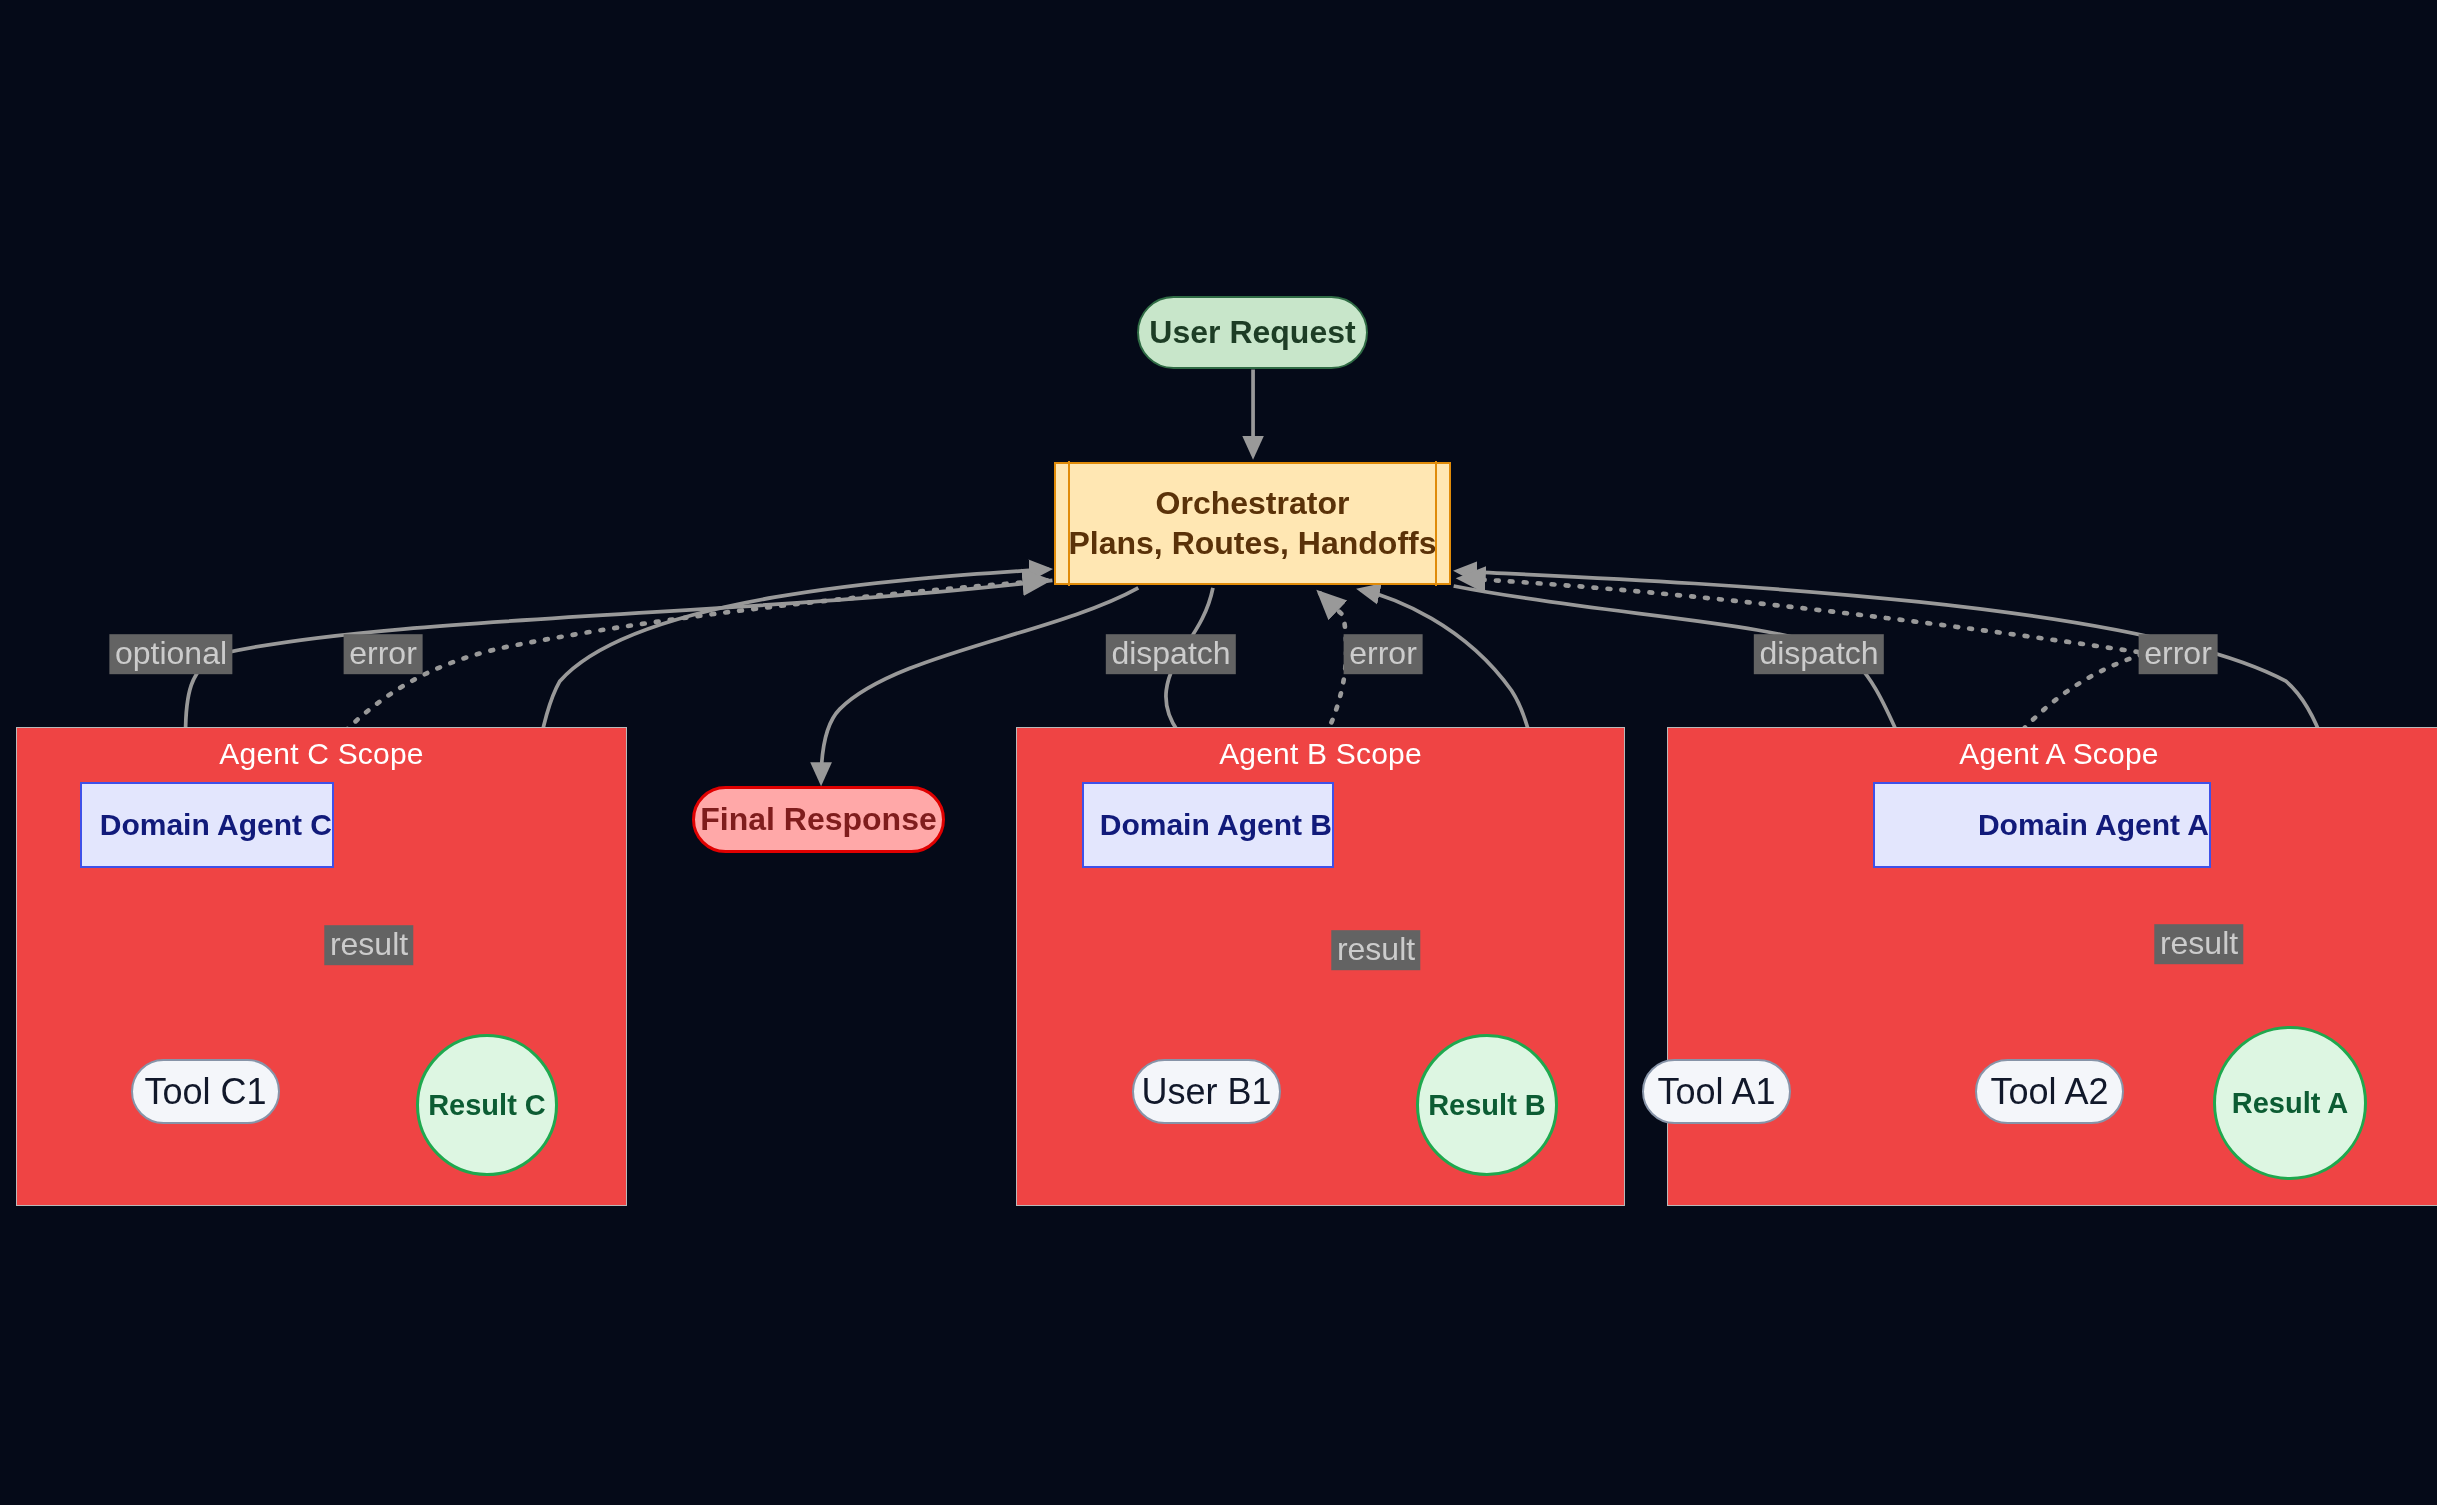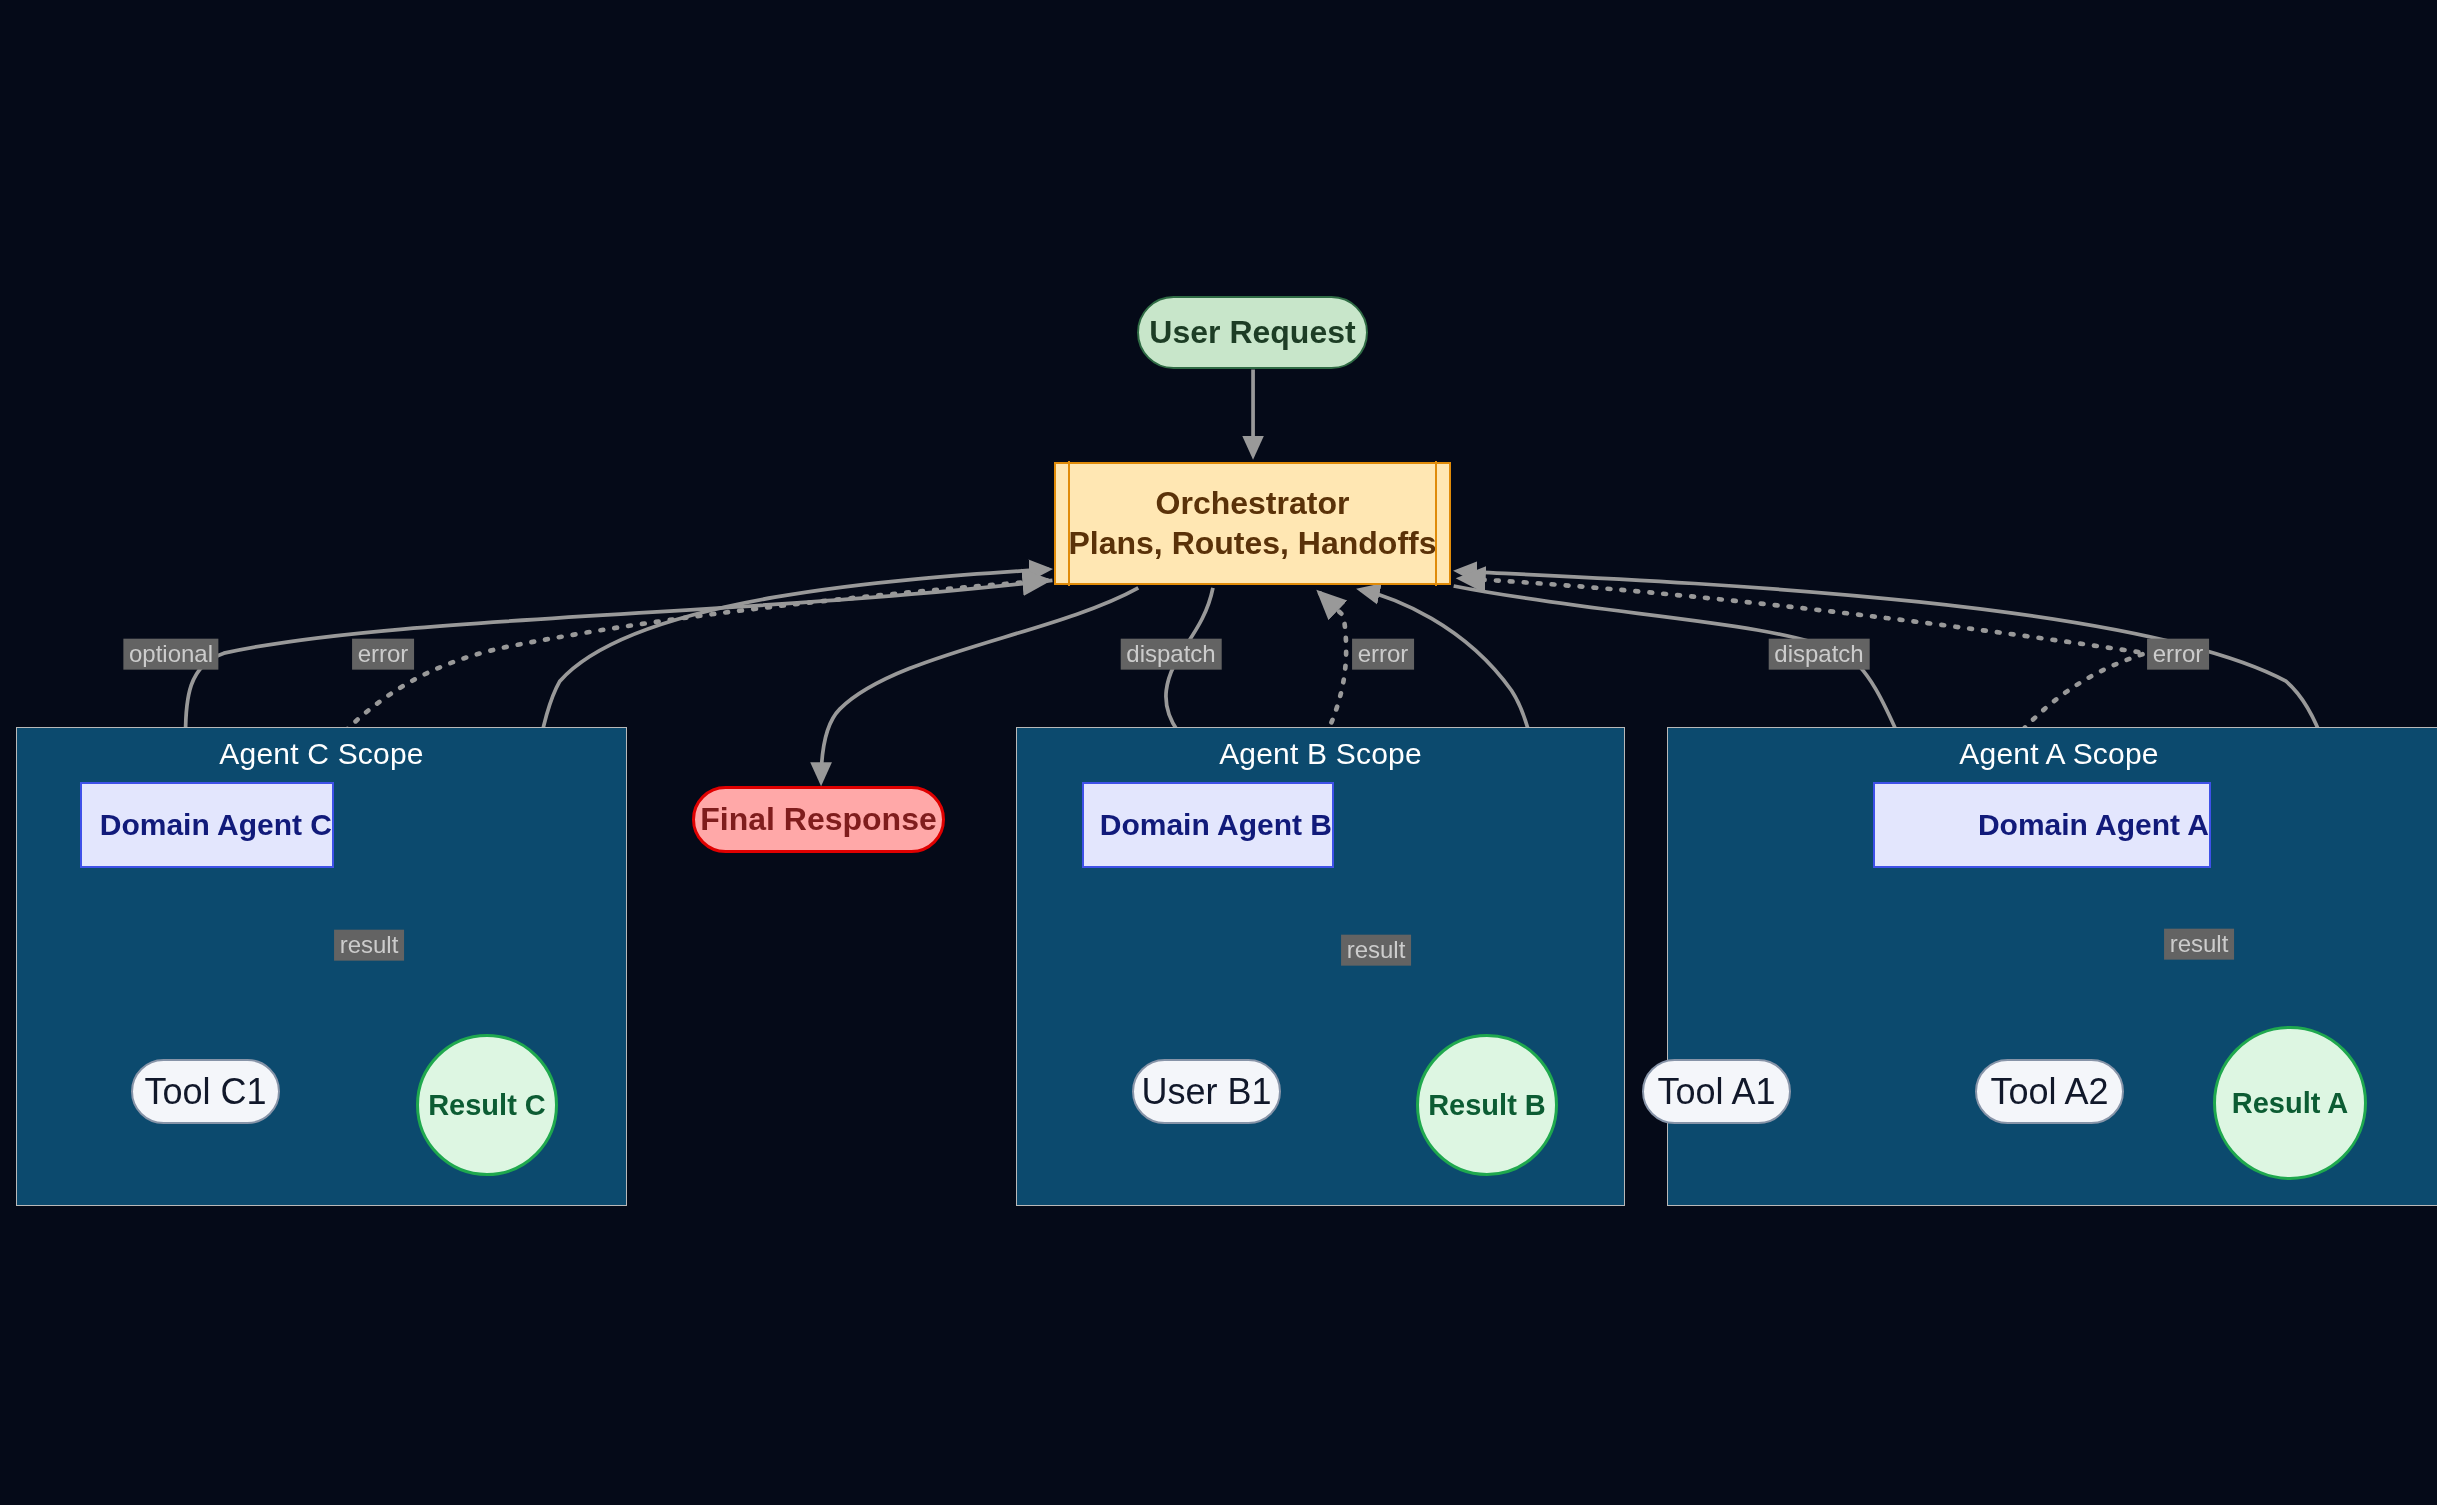--- a/index.html
+++ b/index.html
@@ -27,21 +27,21 @@
     left: 0; top: 0;
     width: 2438px;
     height: 1506px;
     overflow: visible;
     z-index: 1;
   }
 
   
   .subgraph {
     position: absolute;
-    background: #0c4a6e;
+    background: #ef4444;
     border: 1.9px solid #b9b9b9;
     box-sizing: border-box;
     z-index: 2;
   }
   .subgraph-title {
     position: absolute;
     top: 9.3px;
     left: 0;
     width: 100%;
     text-align: center;
@@ -134,21 +134,21 @@
     color: #0c5c33;
     font-size: 29px;
     font-weight: bold;
   }
 
   
   .edge-label {
     position: absolute;
     background: #636363;
     color: #cccccc;
-    font-size: 24px;
+    font-size: 32px;
     font-family: "Liberation Sans", sans-serif;
     padding: 1.9px 5.6px;
     line-height: 1.12;
     z-index: 5;
     white-space: nowrap;
     transform: translate(-50%, -50%);
   }
 </style>
 </head>
 <body>

